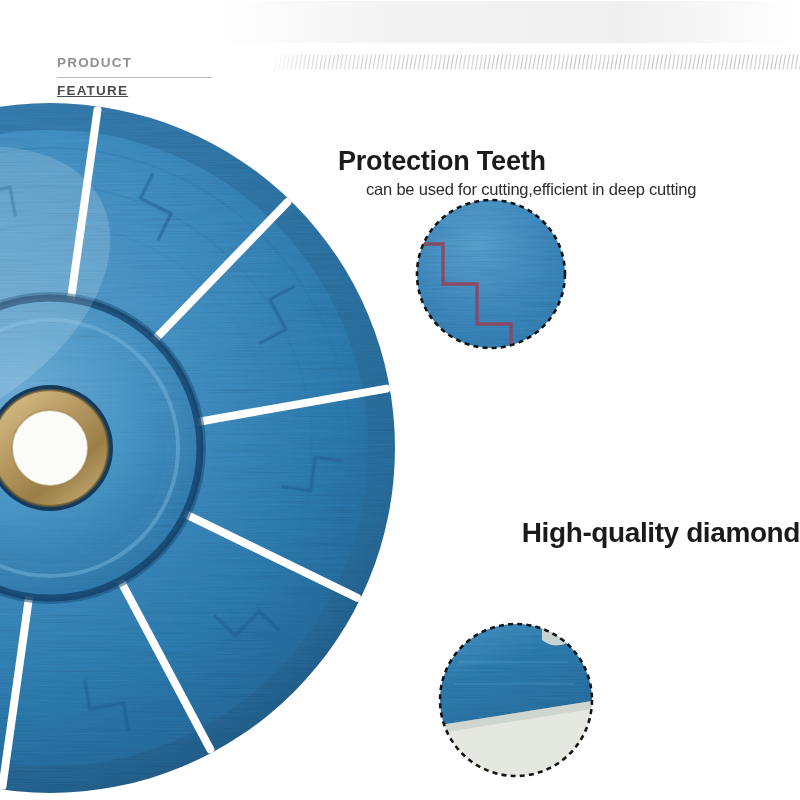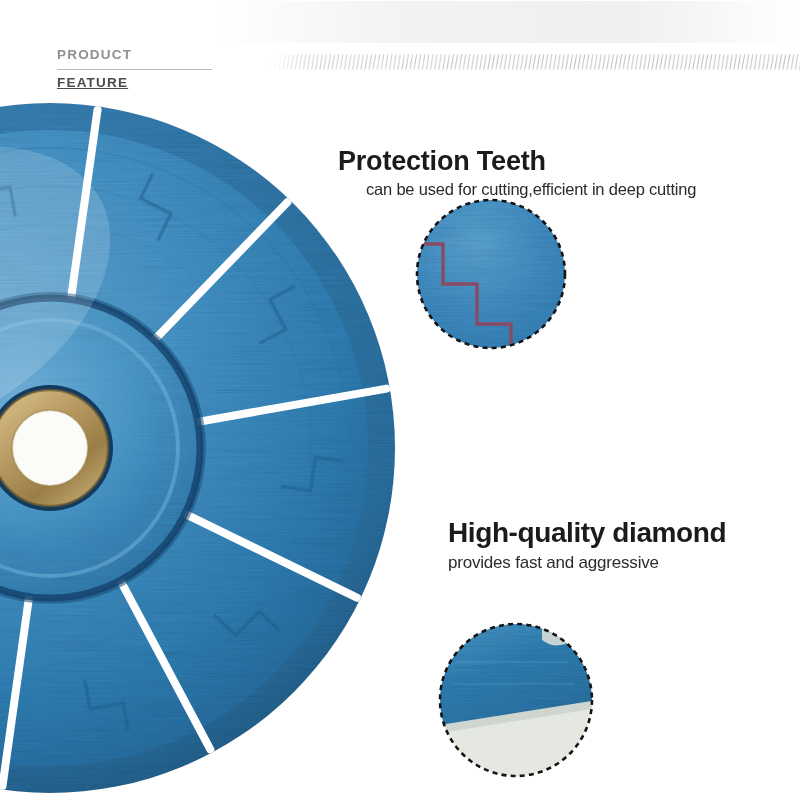--- a/index.html
+++ b/index.html
@@ -21,21 +21,21 @@
   #header {
     position: absolute;
     left: 0;
     top: 0;
     width: 800px;
     height: 100px;
   }
   #header-labels {
     position: absolute;
     left: 57px;
-    top: 46px;
+    top: 54px;
     width: 155px;
   }
   #product-label {
     font-size: 13.5px;
     letter-spacing: 1.2px;
     color: #8e9093;
     font-weight: 600;
     line-height: 18px;
     white-space: nowrap;
   }
@@ -109,20 +109,21 @@
     letter-spacing: -.2px;
     margin-top: 2px;
     margin-left: 28px;
   }
 
   #feature-2 {
     position: absolute;
     left: 448px;
     top: 500px;
     width: 352px;
+    text-align: right;
   }
   #feature-2 .feature-title {
     font-size: 28px;
     line-height: 33px;
     letter-spacing: -.4px;
   }
   #feature-2 .feature-desc {
     font-size: 17px;
     line-height: 21px;
     letter-spacing: -.2px;
@@ -389,21 +390,20 @@
           <path d="M6 100 H146"></path>
             <path d="M6 118 H146"></path>
         </g>
       </g>
       <circle cx="76" cy="76" r="74" fill="none" stroke="#141414" stroke-width="2.6" stroke-dasharray="5 4.2"></circle>
     </svg>
   </div>
 
   <div id="feature-2">
     <div class="feature-title">High-quality diamond</div>
-    <div class="feature-desc">provides fast and aggressive</div>
   </div>
 
   <div id="detail-2" class="detail-circle">
     <svg viewBox="0 0 156 156" width="156" height="156">
       <defs>
         <clipPath id="c2clip">
             <circle cx="78" cy="78" r="76"></circle>
           </clipPath>
         <linearGradient id="c2fill" x1="0" y1="0" x2="0.6" y2="1">
           <stop offset="0%" stop-color="#4c9bcb"></stop>

